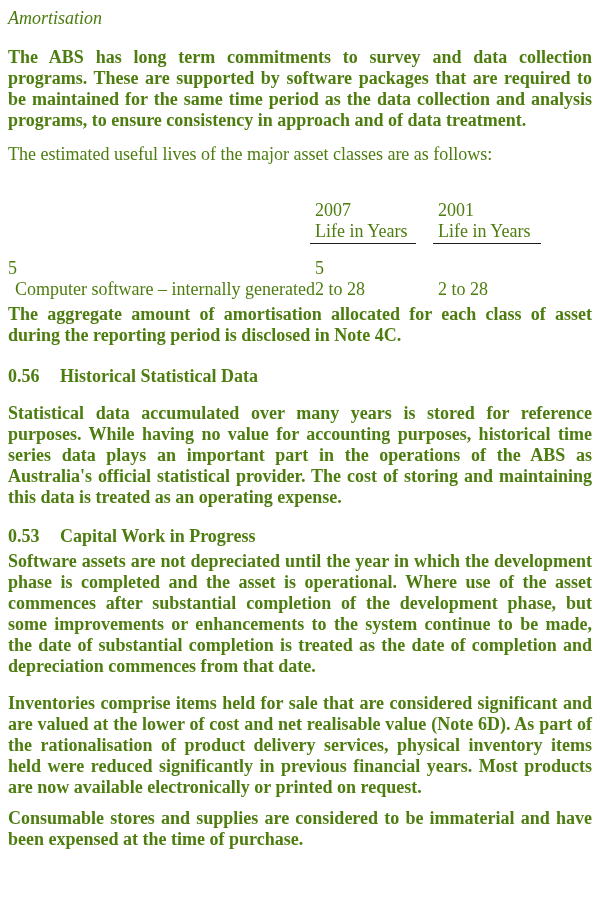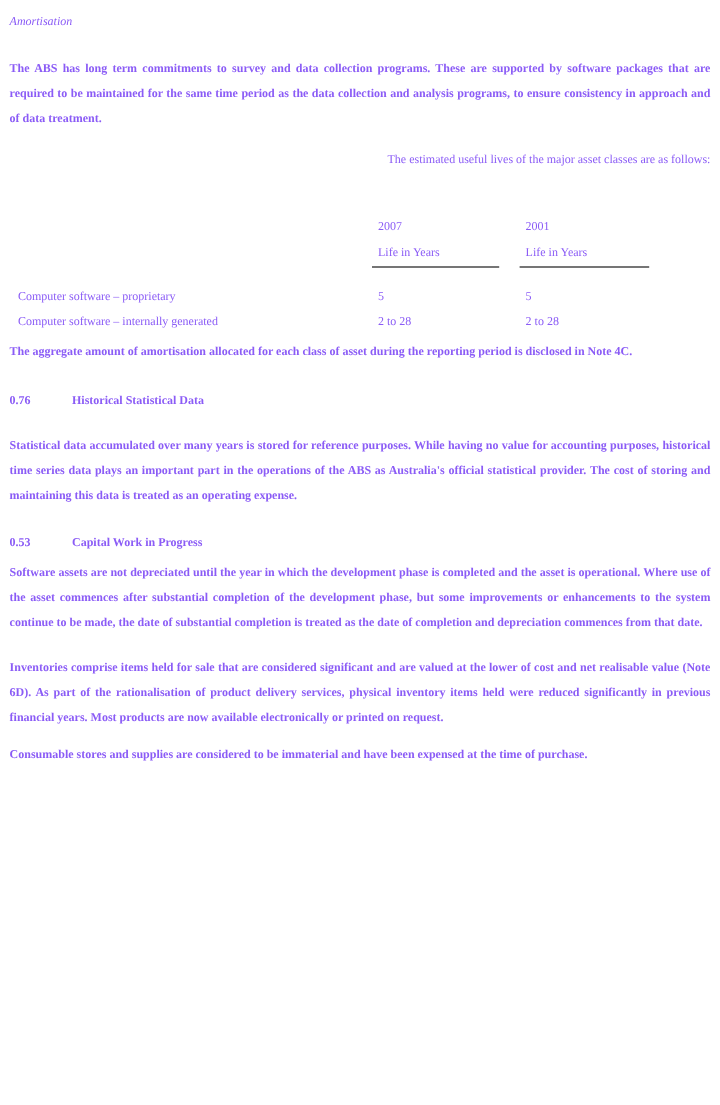--- a/index.html
+++ b/index.html
@@ -4,35 +4,35 @@
 <style>
   html, body { margin:0; padding:0; background:#ffffff; }
   .page {
     position: relative;
     width: 600px;
     height: 921px;
     box-sizing: border-box;
     padding: 8px 8px 16px 8px;
     background: #ffffff;
     font-family: "Liberation Serif", serif;
-    font-size: 10px;
+    font-size: 18px;
     line-height: 21px;
-    color: #8b5cf6;
+    color: #4d7c0f;
     overflow: hidden;
   }
   p { margin: 0; }
   .just { text-align: justify; font-weight: bold; }
   .h-italic { font-style: italic; }
   .h-bold { font-weight: bold; }
   .sec-num { display: inline-block; width: 52px; }
   .mt18 { margin-top: 18px; }
   .mt16 { margin-top: 16px; }
   .mt15 { margin-top: 15px; }
   .mt14 { margin-top: 14px; }
-  .mt13 { margin-top: 13px; text-align: right; }
+  .mt13 { margin-top: 13px; }
   .mt12 { margin-top: 4px; }
   .mt10 { margin-top: 10px; }
   .mt20 { margin-top: 20px; }
 
   .trow {
     display: grid;
     grid-template-columns: 307px 123px 1fr;
   }
   .t-label { padding-left: 7px; }
   .col-head {
@@ -67,35 +67,34 @@
       </div>
       <div>
         <span class="col-head w2">
           <span>2001</span><br>
           <span>Life in Years</span>
         </span>
       </div>
     </div>
 
     <div class="trow mt14">
-      <div class="t-label">Computer software – proprietary</div>
       <div>5</div>
       <div>5</div>
     </div>
     <div class="trow">
       <div class="t-label">Computer software – internally generated</div>
       <div>2 to 28</div>
       <div>2 to 28</div>
     </div>
   </div>
 
   <p class="just mt12">The aggregate amount of amortisation allocated for each class of asset during the reporting period is disclosed in Note 4C.</p>
 
   <div class="h-bold mt20">
-    <span class="sec-num">0.76</span><span>Historical Statistical Data</span>
+    <span class="sec-num">0.56</span><span>Historical Statistical Data</span>
   </div>
   <p class="just mt16">Statistical data accumulated over many years is stored for reference purposes.  While having no value for accounting purposes, historical time series data plays an important part in the operations of the ABS as Australia's official statistical provider. The cost of storing and maintaining this data is treated as an operating expense.</p>
 
   <div class="h-bold mt18">
     <span class="sec-num">0.53</span><span>Capital Work in Progress</span>
   </div>
   <p class="just mt12">Software assets are not depreciated until the year in which the development phase is completed and the asset is operational.  Where use of the asset commences after substantial completion of the development phase, but some improvements or enhancements to the system continue to be made, the date of substantial completion is treated as the date of completion and depreciation commences from that date.</p>
 
   <p class="just mt16">Inventories comprise items held for sale that are considered significant and are valued at the lower of cost and net realisable value (Note 6D). As part of the rationalisation of product delivery services, physical inventory items held were reduced significantly in previous financial years. Most products are now available electronically or printed on request.</p>
   <p class="just mt10">Consumable stores and supplies are considered to be immaterial and have been expensed at the time of purchase.</p>

